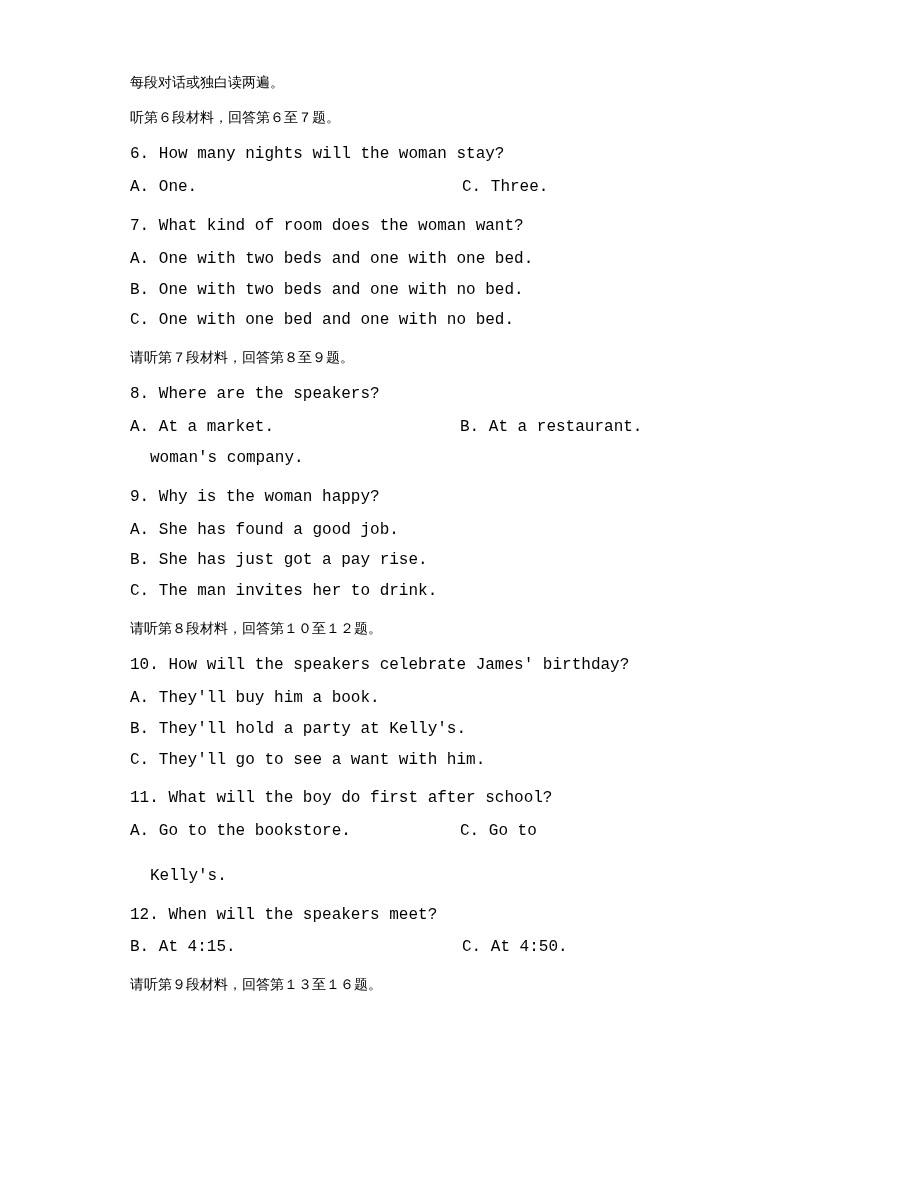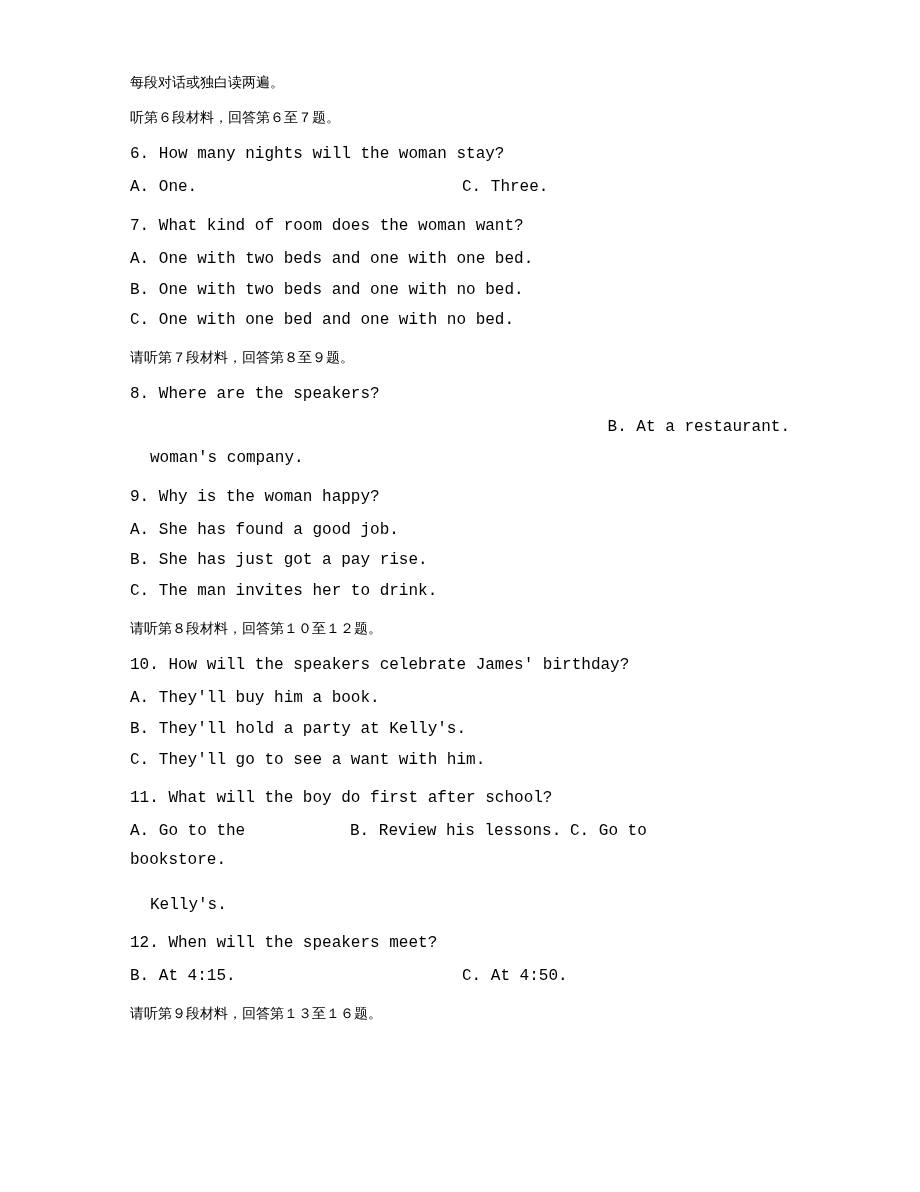--- a/index.html
+++ b/index.html
@@ -62,40 +62,40 @@
 
 <p class="question">7.  What kind of room does the woman want?</p>
 <p class="option-line">A.  One with two beds and one with one bed.</p>
 <p class="option-line">B.  One with two beds and one with no bed.</p>
 <p class="option-line">C.  One with one bed and one with no bed.</p>
 
 <p class="section-header">请听第７段材料，回答第８至９题。</p>
 
 <p class="question">8.  Where are the speakers?</p>
 <div style="display:flex; flex-direction:row; margin-bottom:2px;">
-  <span style="flex:1;text-align:right;">B.  At a restaurant.</span>
+  <span style="flex:1;">A.  At a market.</span>
+  <span style="flex:1;">B.  At a restaurant.</span>
 </div>
 <p class="wrap-line">woman's company.</p>
 
 <p class="question">9.  Why is the woman happy?</p>
 <p class="option-line">A.  She has found a good job.</p>
 <p class="option-line">B.  She has just got a pay rise.</p>
 <p class="option-line">C.  The man invites her to drink.</p>
 
 <p class="section-header">请听第８段材料，回答第１０至１２题。</p>
 
 <p class="question">10.  How will the speakers celebrate James'  birthday?</p>
 <p class="option-line">A.  They'll buy him a book.</p>
 <p class="option-line">B.  They'll hold a party at Kelly's.</p>
 <p class="option-line">C.  They'll go to see a want with him.</p>
 
 <p class="question">11.  What will the boy do first after school?</p>
 <div style="display:flex; flex-direction:row; margin-bottom:16px;">
   <span style="flex:1;">A.  Go to the bookstore.</span>
-  <span style="flex:1;">B.  Review his lessons.</span>
   <span style="flex:1;">C.   Go  to</span>
 </div>
 <p class="wrap-line">Kelly's.</p>
 
 <p class="question">12.  When will the speakers meet?</p>
 <div class="options-row">
   <span class="option-item">B.  At 4:15.</span>
   <span class="option-item">C.  At 4:50.</span>
 </div>
 

